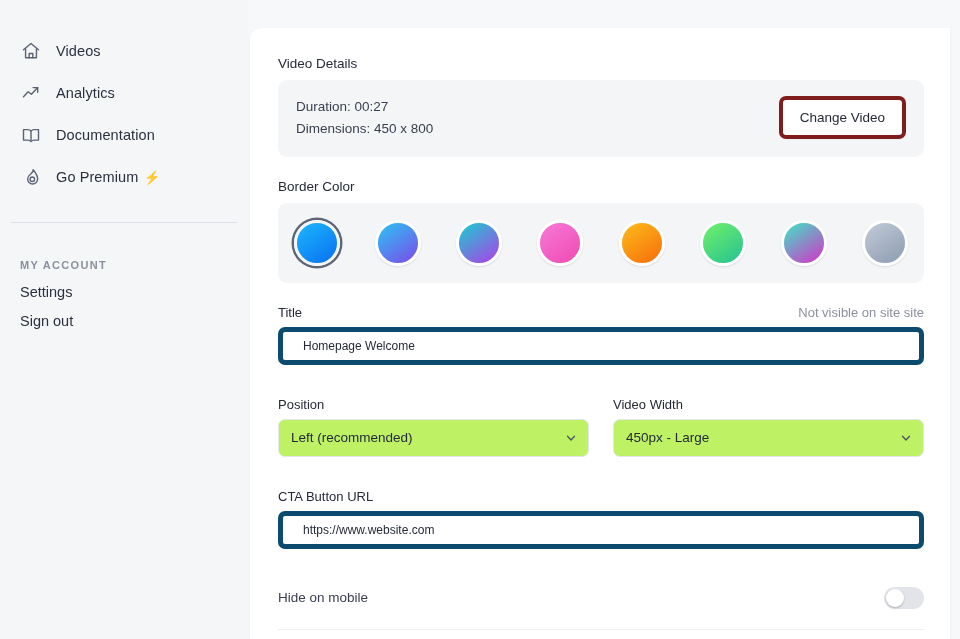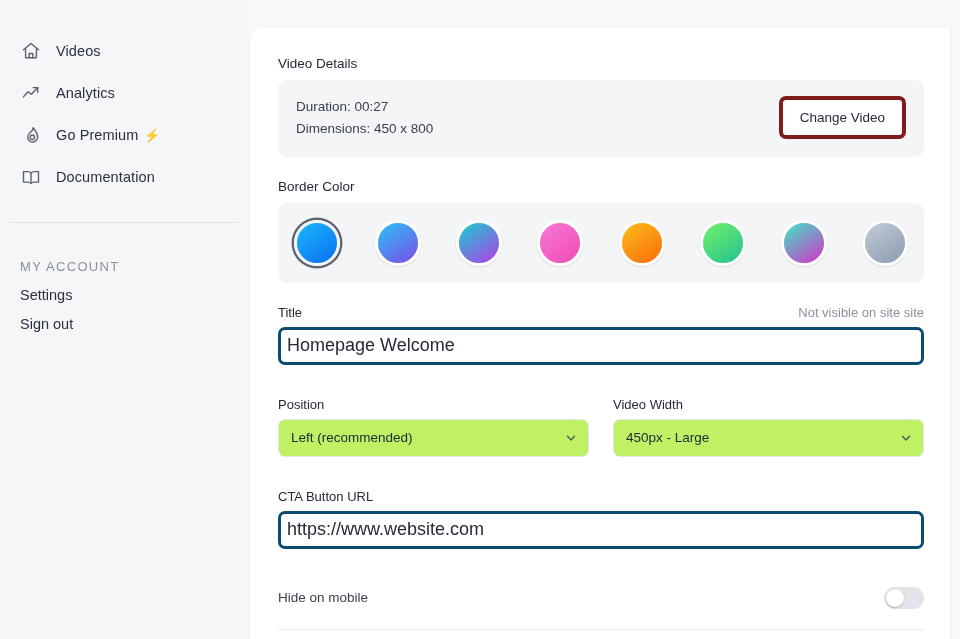--- a/index.html
+++ b/index.html
@@ -69,25 +69,25 @@
     line-height: 1;
   }
 
   .sidebar-divider {
     height: 1px;
     background: #dfe2e8;
     margin: 24px 10px 0 10px;
   }
 
   .section-heading {
-    font-size: 13px;
+    font-size: 11px;
     letter-spacing: 1.3px;
     color: #8a909e;
     padding: 36px 20px 0 20px;
-    font-weight: 400;
+    font-weight: 700;
   }
 
   .account-item {
     font-size: 14.5px;
     color: #2b3040;
     padding: 13px 20px 0 20px;
     cursor: pointer;
     user-select: none;
   }
   .account-item:first-of-type { padding-top: 22px; }
@@ -168,27 +168,27 @@
     align-items: baseline;
     justify-content: space-between;
     margin-bottom: 7px;
   }
   .field-label { font-size: 13px; color: #242a38; }
   .field-hint  { font-size: 13px; color: #8a909e; }
 
   .text-input {
     width: 100%;
     height: 38px;
-    border: 3px solid #0c4a6e;
+    border: 5px solid #0c4a6e;
     border-radius: 7px;
     background: #fff;
     font-family: inherit;
-    font-size: 18px;
+    font-size: 12px;
     color: #242a38;
-    padding: 0 6px;
+    padding: 0 20px;
     outline: none;
   }
   .text-input::placeholder { color: #9aa0ad; }
 
   .row-2 {
     display: flex;
     gap: 24px;
     margin-top: 32px;
   }
   .col { flex: 1; min-width: 0; }
@@ -297,39 +297,39 @@
           </svg>
         </span>
         <span class="nav-label">
           <span>Analytics</span>
         </span>
       </li>
 
       <li class="nav-item">
         <span class="nav-icon">
           <svg width="20" height="20" viewBox="0 0 24 24" fill="none" stroke="currentColor" stroke-width="1.7" stroke-linecap="round" stroke-linejoin="round">
+            <path d="M3 5.5h5.5c1.4 0 2.6.8 3.5 1.7.9-.9 2.1-1.7 3.5-1.7H21v12.6h-5.5c-1.4 0-2.6.7-3.5 1.6-.9-.9-2.1-1.6-3.5-1.6H3z"></path>
+            <path d="M12 7.2v11.2"></path>
+          </svg>
+        </span>
+        <span class="nav-label">
+          <span>Documentation</span>
+        </span>
+      </li>
+
+      <li class="nav-item">
+        <span class="nav-icon">
+          <svg width="20" height="20" viewBox="0 0 24 24" fill="none" stroke="currentColor" stroke-width="1.7" stroke-linecap="round" stroke-linejoin="round">
             <path d="M14.5 3.2c.4 2.3-.9 3.4-2.2 4.6C10.4 9.4 8 10.9 8 14.3A6 6 0 0 0 20 14.5c0-4.8-3.2-8.6-5.5-11.3z"></path>
             <circle cx="13.6" cy="14.6" r="2.7"></circle>
           </svg>
         </span>
         <span class="nav-label">
           <span>Go Premium</span>
           <span class="bolt">⚡</span>
-        </span>
-      </li>
-
-      <li class="nav-item">
-        <span class="nav-icon">
-          <svg width="20" height="20" viewBox="0 0 24 24" fill="none" stroke="currentColor" stroke-width="1.7" stroke-linecap="round" stroke-linejoin="round">
-            <path d="M3 5.5h5.5c1.4 0 2.6.8 3.5 1.7.9-.9 2.1-1.7 3.5-1.7H21v12.6h-5.5c-1.4 0-2.6.7-3.5 1.6-.9-.9-2.1-1.6-3.5-1.6H3z"></path>
-            <path d="M12 7.2v11.2"></path>
-          </svg>
-        </span>
-        <span class="nav-label">
-          <span>Documentation</span>
         </span>
       </li>
     </ul>
 
     <div class="sidebar-divider"></div>
 
     <div class="section-heading">MY ACCOUNT</div>
 
     <div class="account-item">Settings</div>
     <div class="account-item">Sign out</div>

